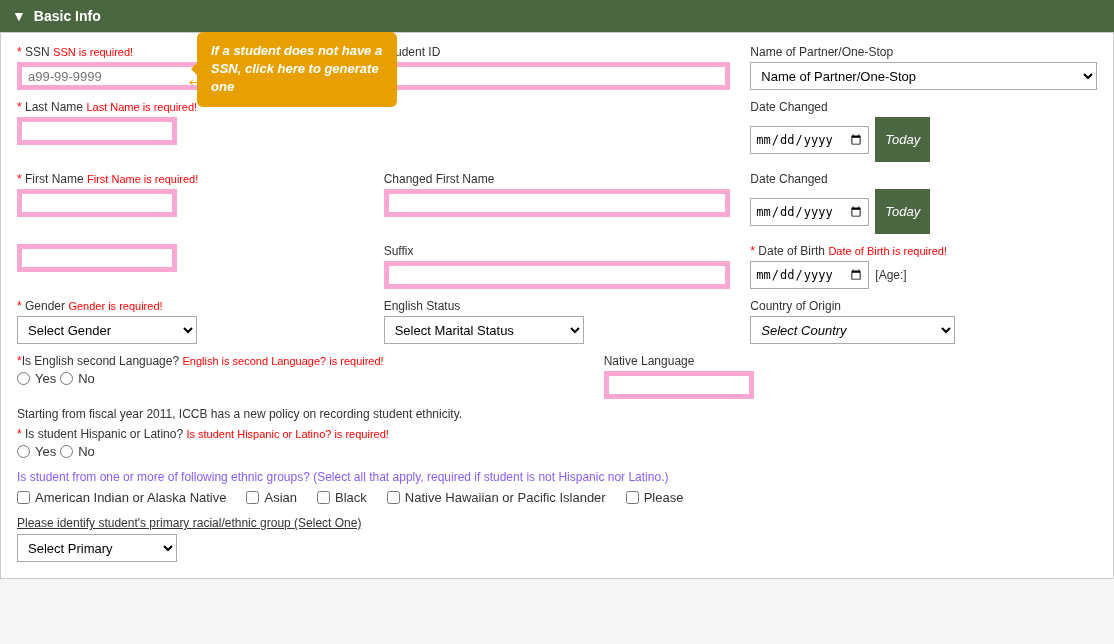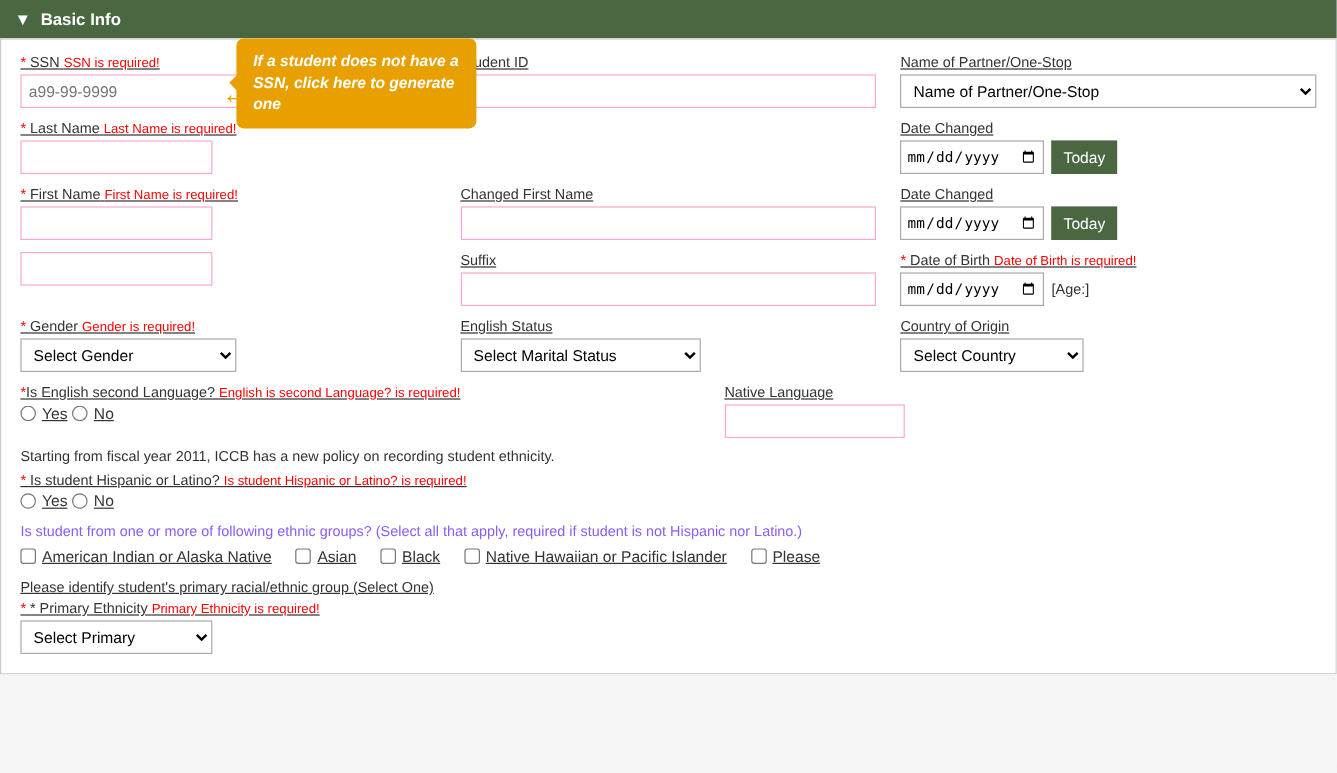--- a/index.html
+++ b/index.html
@@ -30,35 +30,34 @@
 
     .form-group {
       margin-bottom: 10px;
     }
 
     label {
       display: block;
       margin-bottom: 3px;
       font-size: 12px;
       color: #333;
-      text-decoration: underline;
     }
 
     label .required-star {
       color: red;
     }
 
     label .error-msg {
       color: red;
       font-size: 11px;
     }
 
     input[type="text"] {
       width: 100%;
-      border: 1px solid #f9a8d4;
+      border: 5px solid #f9a8d4;
       padding: 4px 6px;
       font-size: 13px;
       height: 28px;
     }
 
     select {
       border: 1px solid #aaa;
       padding: 3px 6px;
       font-size: 13px;
       height: 28px;
@@ -126,22 +125,23 @@
       z-index: 11;
     }
 
     .btn-today {
       background: #4a6741;
       color: white;
       border: none;
       padding: 4px 10px;
       font-size: 13px;
       cursor: pointer;
-      height: 28px;
+      height: 45px;
       white-space: nowrap;
+      font-style: italic;
     }
 
     .date-row {
       display: flex;
       align-items: center;
       gap: 6px;
     }
 
     input[type="date"] {
       border: 1px solid #aaa;
@@ -197,21 +197,21 @@
       gap: 5px;
       font-size: 13px;
     }
 
     .primary-ethnicity-section {
       margin-top: 6px;
     }
 
     select.wide { width: 180px; }
     select.medium { width: 200px; }
-    select.country { width: 153px; }
+    select.country { width: 205px; font-style: italic; }
     select.primary { width: 160px; }
   </style>
 </head>
 <body>
 
 <div>
 
   <div class="section-header">
     <span>▼</span>
     <span>Basic Info</span>
@@ -400,24 +400,19 @@
         <span>Native Hawaiian or Pacific Islander</span>
       </label>
       <label class="checkbox-item">
         <input type="checkbox" style="">
         <span>Please</span>
       </label>
     </div>
 
     <div class="primary-ethnicity-section">
       <div style="font-size:12px; color:#333; margin-bottom:4px;text-decoration:underline;">Please identify student's primary racial/ethnic group (Select One)</div>
-      <label>
-        <span class="required-star">* </span>
-        <span>* Primary Ethnicity</span>
-        <span class="error-msg">Primary Ethnicity is required!</span>
-      </label>
       <select class="primary">
         <option>Select Primary</option>
       </select>
     </div>
 
   </div>
 </div>
 
 </body></html>

